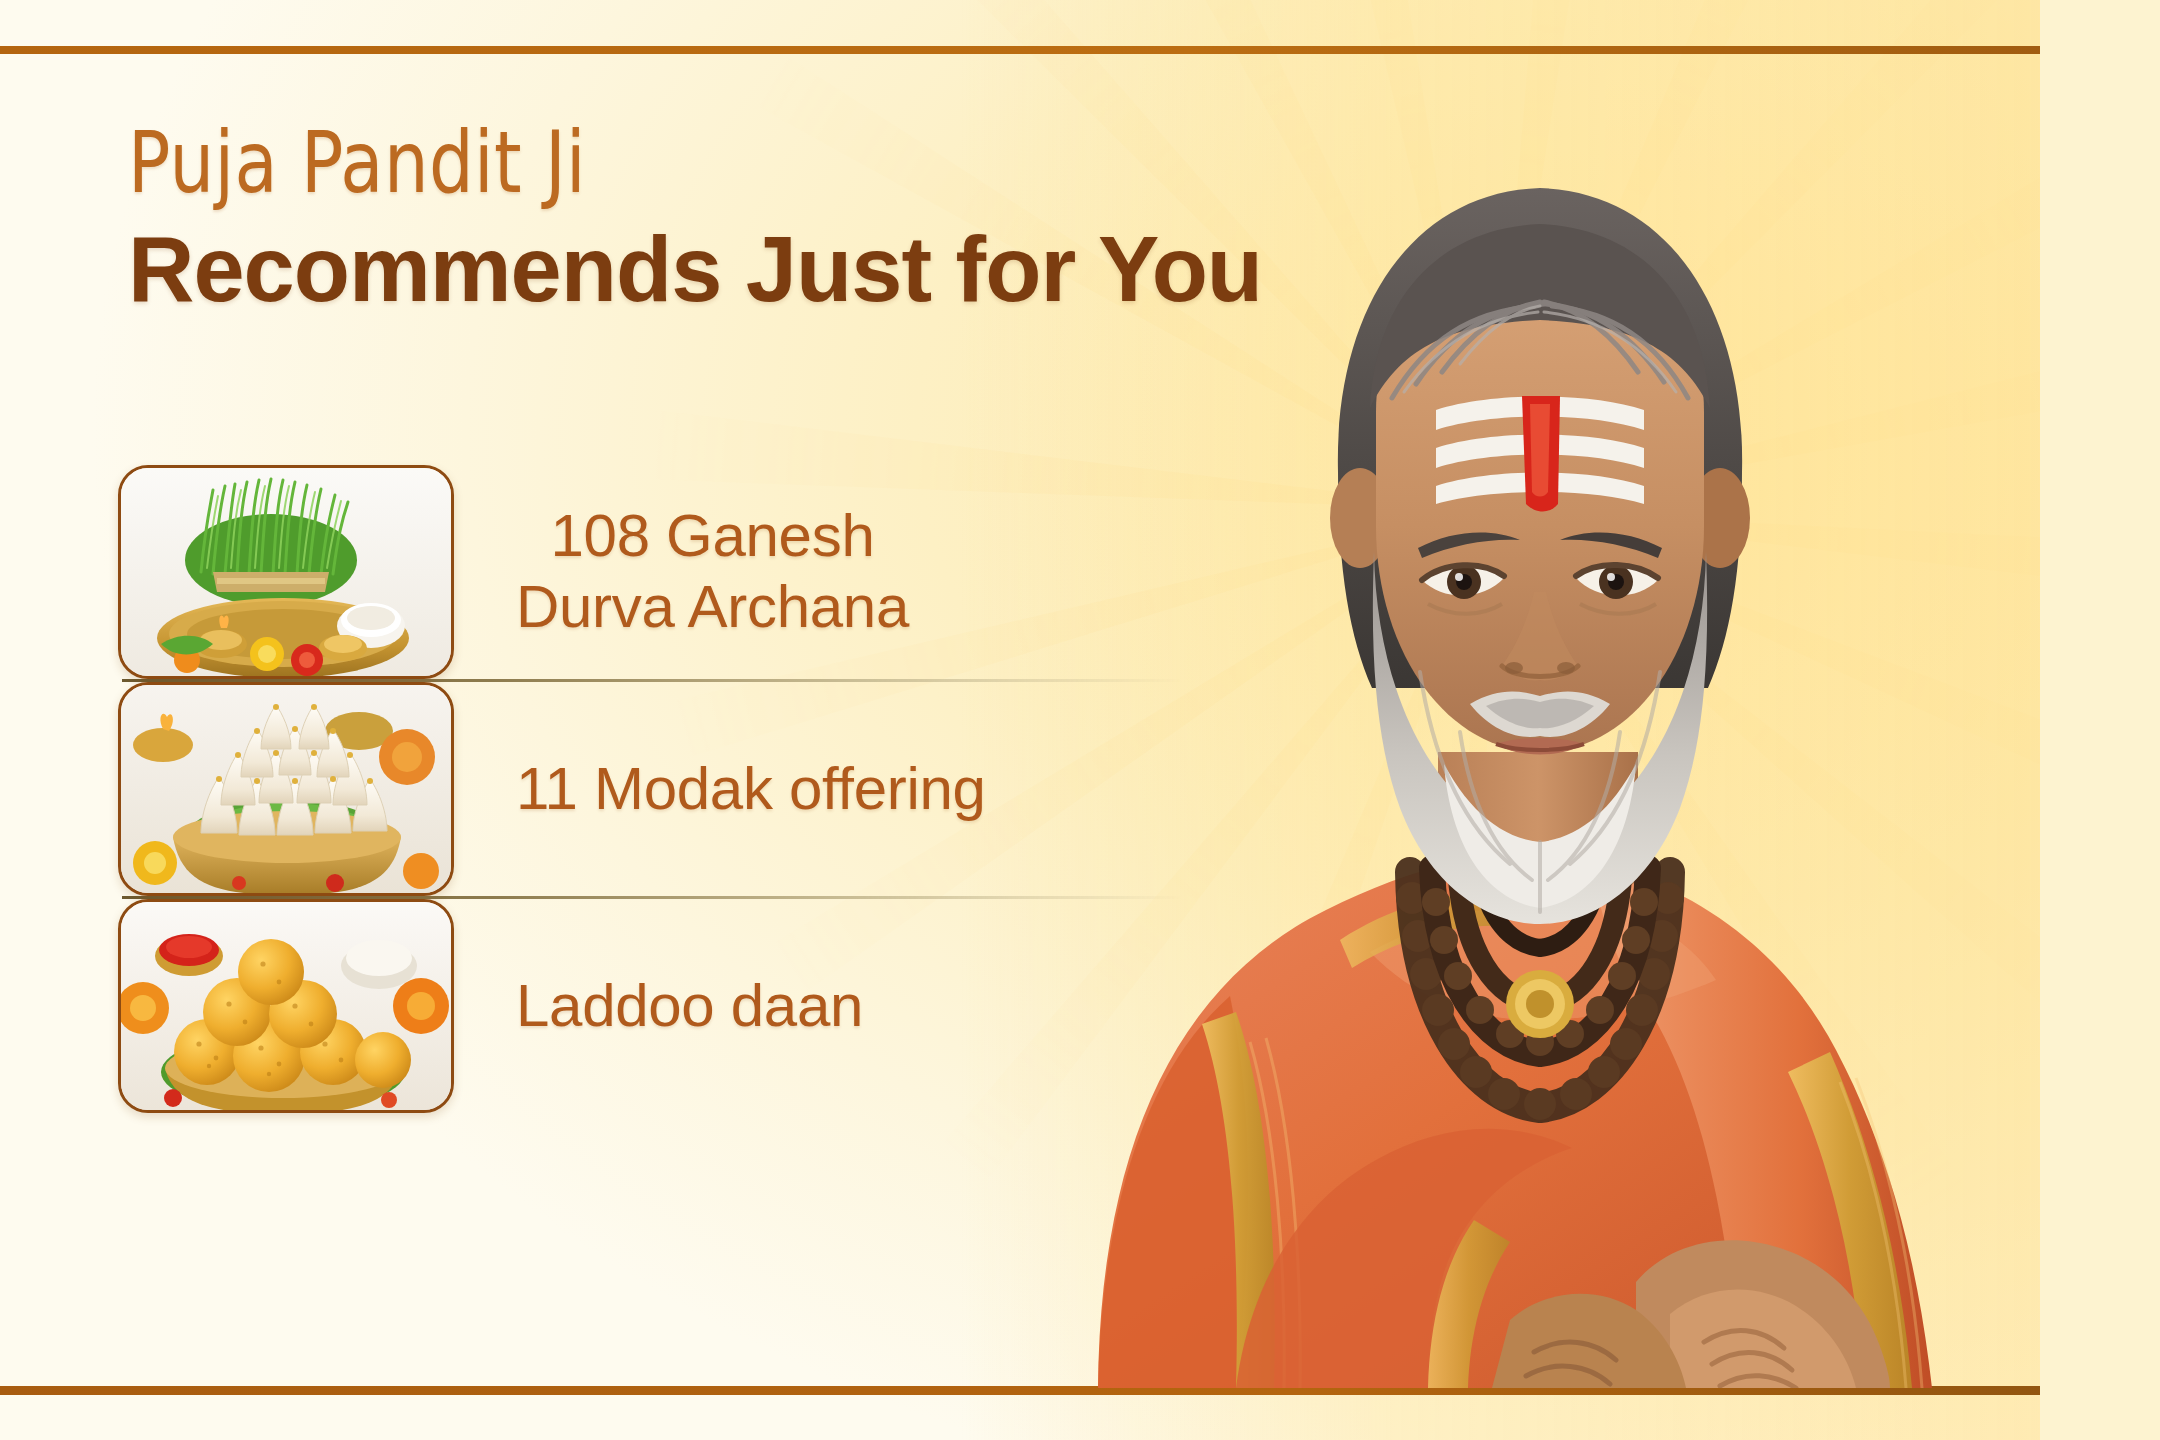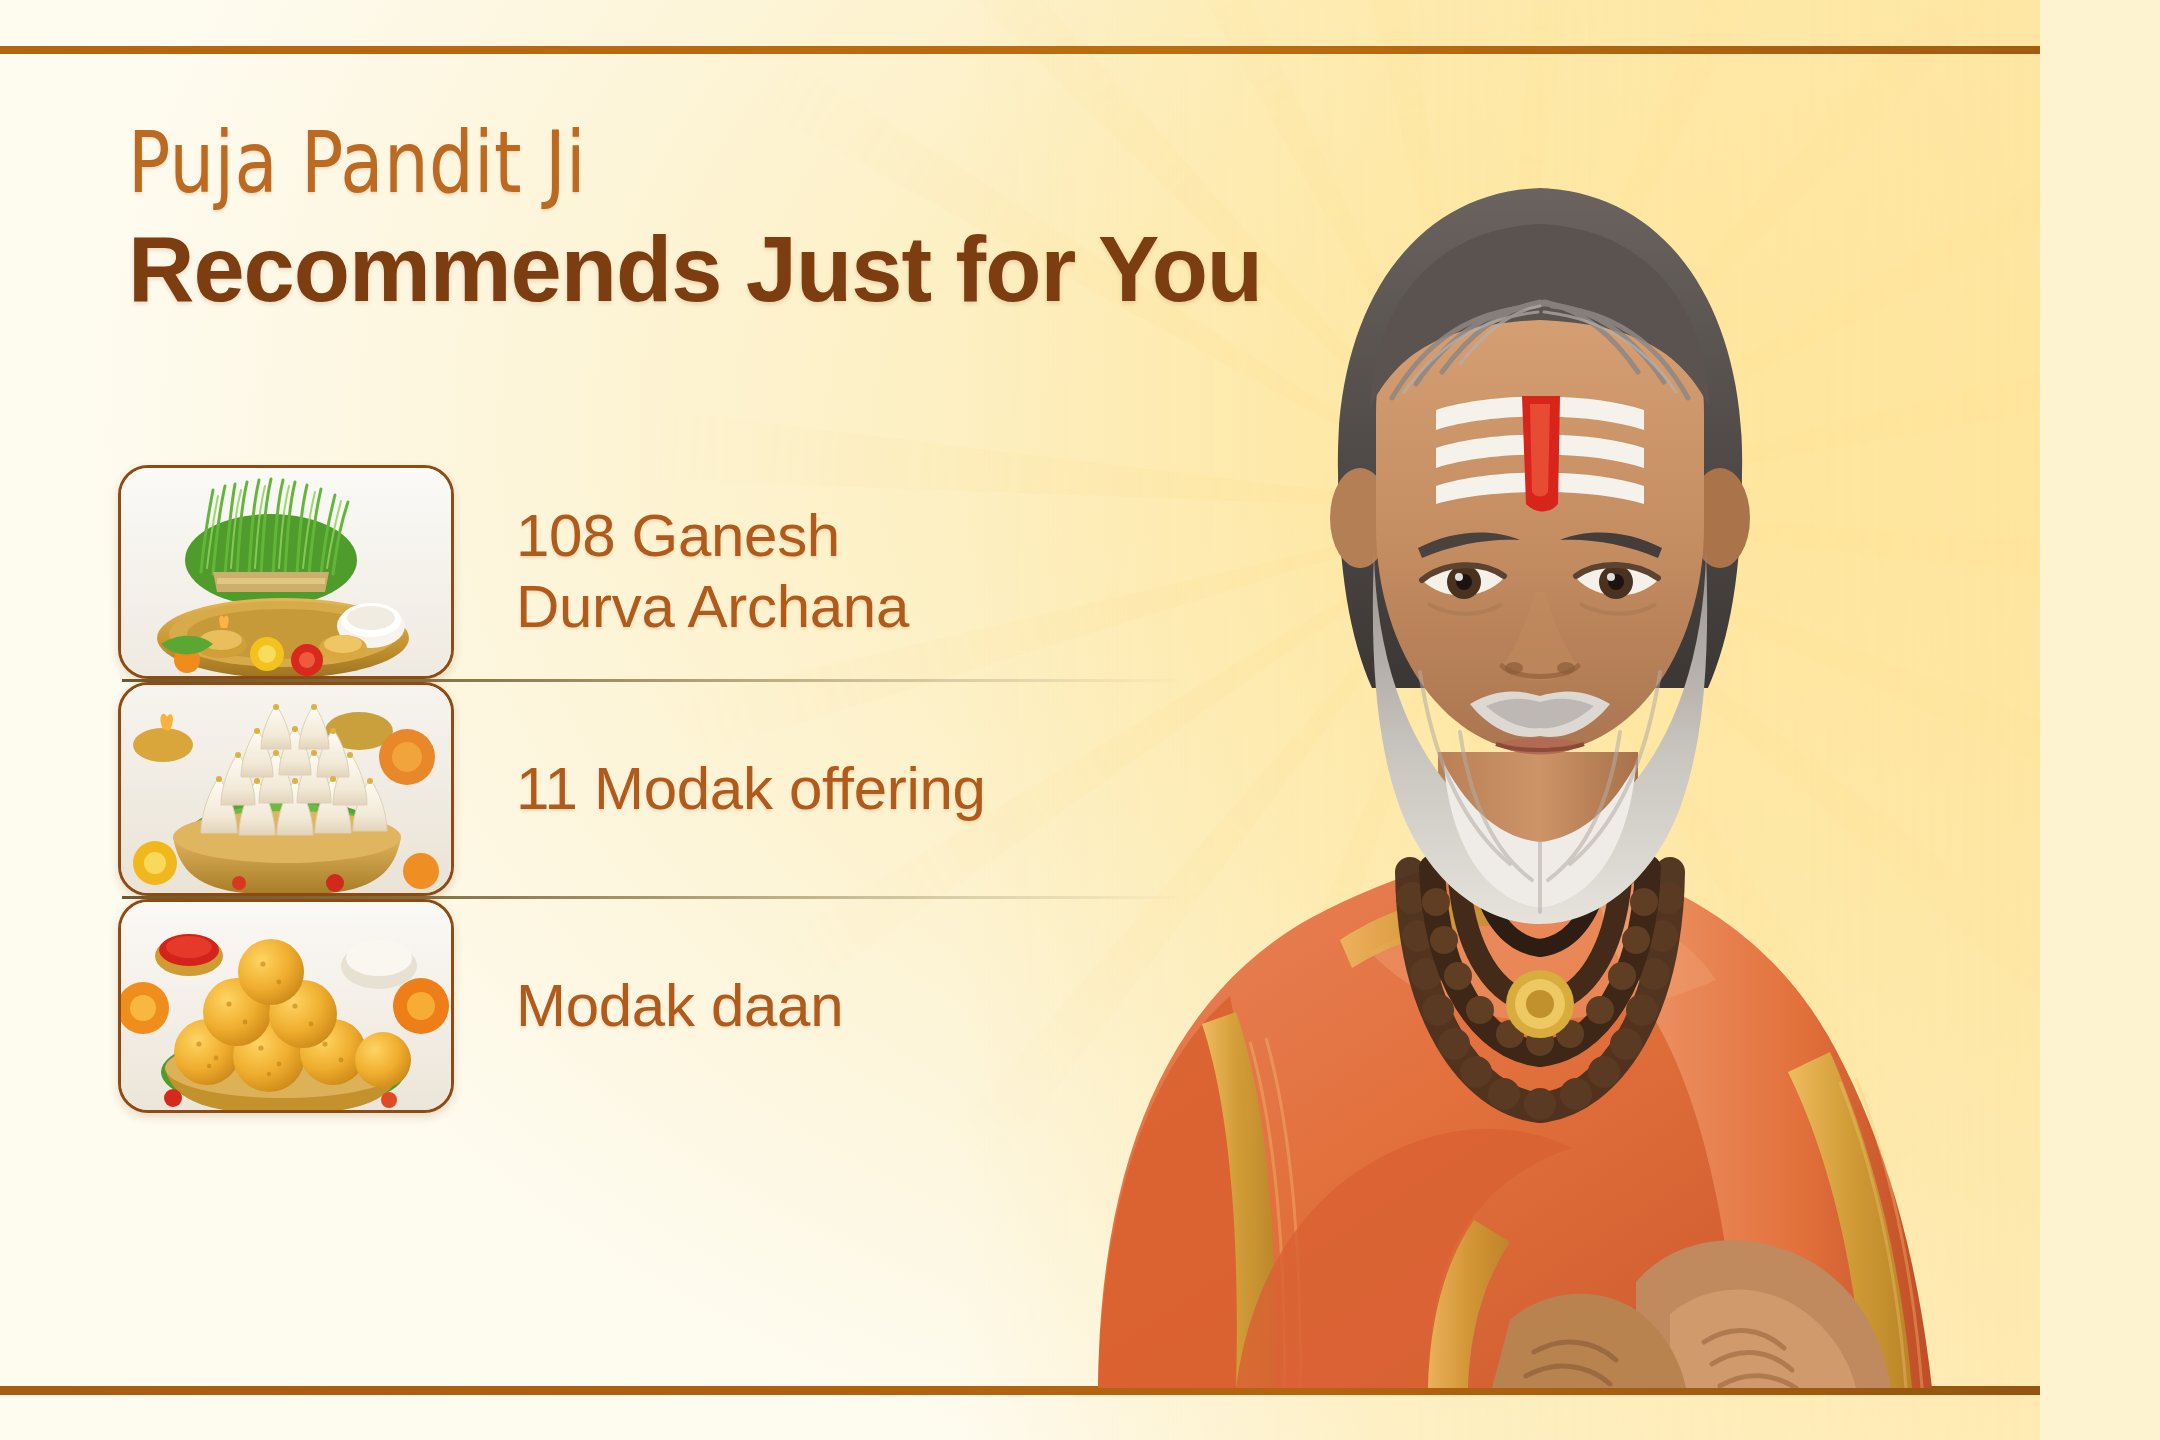--- a/index.html
+++ b/index.html
@@ -43,21 +43,21 @@
     margin-top:18px;
     font-size:92px;line-height:1.02;letter-spacing:-1px;
     font-weight:700;color:#7c3d10;
     white-space:nowrap;
     text-shadow:0 2px 4px rgba(120,60,10,.18);
   }
 
   
   .rec-list{position:absolute;left:118px;top:465px;width:1100px;}
   .rec-row{
-    display:flex;align-items:center;gap:62px;height:214px;
+    display:flex;align-items:center;gap:62px;height:214px;text-align:center;
   }
   .thumb{
     width:330px;height:208px;flex:0 0 330px;
     border-radius:30px;border:3px solid #8e4b12;
     overflow:hidden;position:relative;
     box-shadow:0 4px 10px rgba(130,75,20,.18);
     background:#f6f2ec;
   }
   .thumb svg{display:block;width:100%;height:100%;}
   .rec-label{
@@ -342,21 +342,21 @@
             <circle cx="174" cy="104" r="2.6"></circle>
               <circle cx="190" cy="122" r="2.4"></circle>
             <circle cx="142" cy="62" r="2.6"></circle>
               <circle cx="158" cy="80" r="2.4"></circle>
           </g>
 
           <circle cx="52" cy="196" r="9" fill="#d32a1b"></circle>
           <circle cx="268" cy="198" r="8" fill="#e04a24"></circle>
         </svg>
       </div>
-      <div class="rec-label">Modak daan</div>
+      <div class="rec-label">Laddoo daan</div>
     </div>
 
   </div>
 
   <div class="figure-wrap">
     <svg viewBox="0 0 1000 1336" width="1000" height="1336" aria-hidden="true">
       <defs>
         <linearGradient id="robe" x1="0" y1="0" x2="1" y2="1">
           <stop offset="0%" stop-color="#e8825a"></stop>
             <stop offset="45%" stop-color="#e2703c"></stop>

